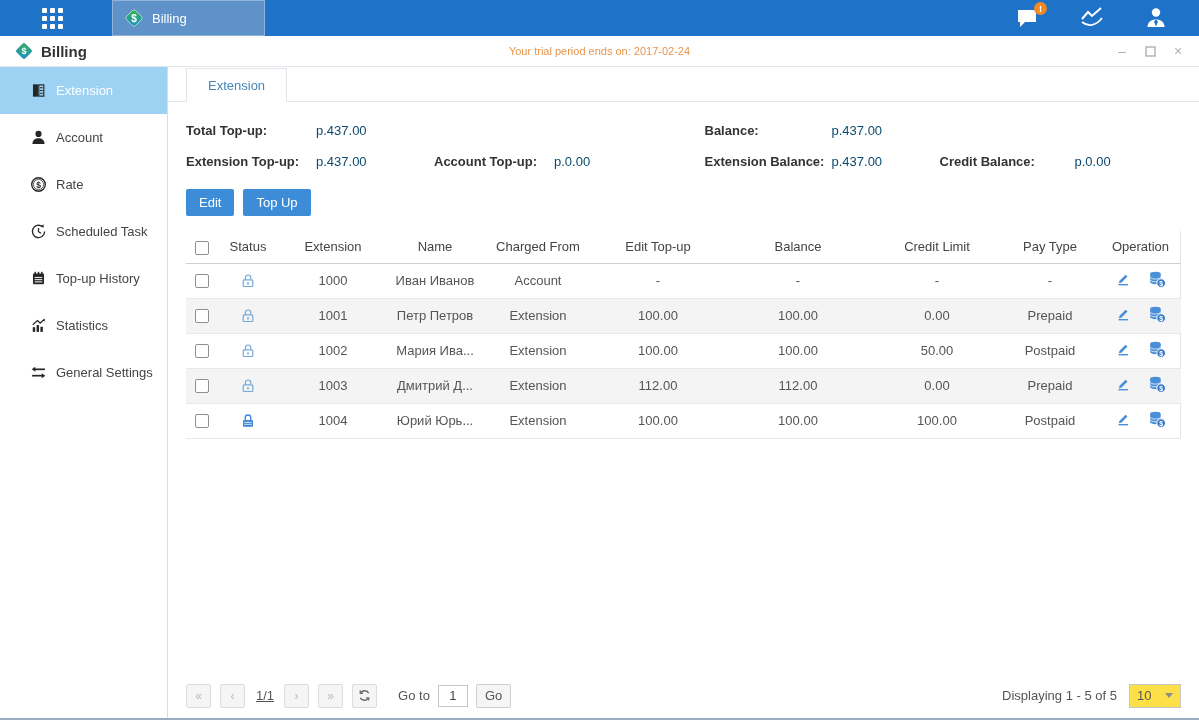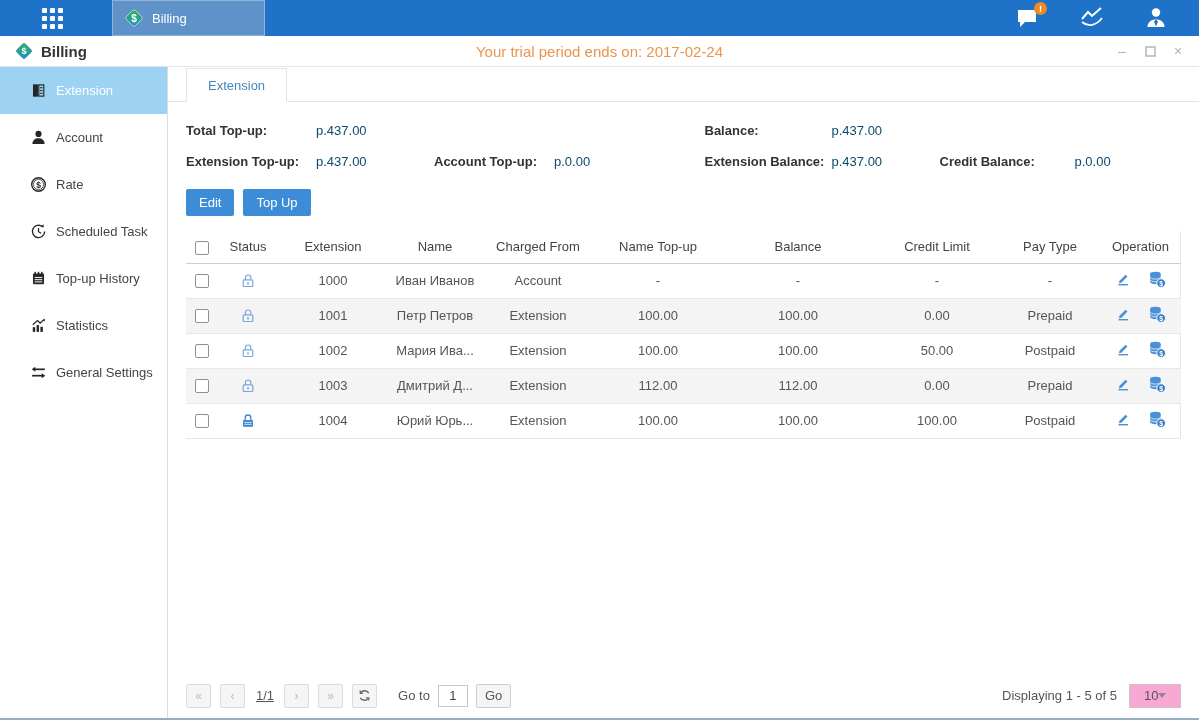--- a/index.html
+++ b/index.html
@@ -12,21 +12,21 @@
   .grid-ico { display:grid; grid-template-columns:repeat(3,5px); grid-gap:3px; }
   .grid-ico span { width:5px; height:5px; background:#fff; border-radius:1px; }
   .app-tab { margin-left:40px; width:153px; background:var(--apptab_bg,#5E92C8); border:1px solid #8FB3D9; display:flex; align-items:center; padding-left:10px; gap:7px; color:#fff; font-size:13px; cursor:pointer; }
   .topbar-right { position:absolute; right:30px; top:0; height:36px; display:flex; align-items:center; gap:38px; }
   .tb-ico { position:relative; width:26px; height:26px; display:flex; align-items:center; justify-content:center; cursor:pointer; }
   .badge { position:absolute; top:-3px; right:-6px; min-width:13px; height:13px; border-radius:50%; background:var(--badge_orange,#F08A24); color:#fff; font-size:9px; font-weight:bold; display:flex; align-items:center; justify-content:center; }
 
   
   .titlebar { height:31px; background:#fff; border-bottom:1px solid #e3e6e9; display:flex; align-items:center; padding:0 14px; position:relative; flex-shrink:0; }
   .title-left { display:flex; align-items:center; gap:7px; font-size:15px; font-weight:bold; color:#333; }
-  .trial { position:absolute; left:0; right:0; text-align:center; color:var(--trial_orange,#E8954D); font-size:15px; pointer-events:none; }
+  .trial { position:absolute; left:0; right:0; text-align:center; color:var(--trial_orange,#E8954D); font-size:11px; pointer-events:none; }
   .win-controls { margin-left:auto; display:flex; gap:14px; color:#a9b3ba; z-index:2; }
   .win-controls span { width:14px; height:14px; display:flex; align-items:center; justify-content:center; font-size:14px; cursor:pointer; }
 
   
   .body { flex:1; display:flex; min-height:0; }
   .sidebar { width:168px; border-right:1px solid #dcdcdc; flex-shrink:0; }
   .side-item { height:47px; display:flex; align-items:center; padding-left:30px; gap:9px; font-size:13px; color:#444; cursor:pointer; }
   .side-item svg { color:#262626; flex-shrink:0; }
   .side-item.active { background:var(--active_item_bg,#9DD2F3); color:#fff; }
 
@@ -57,21 +57,21 @@
 
   .spacer { flex:1; }
 
   .pagination { height:45px; display:flex; align-items:center; font-size:13px; color:#555; flex-shrink:0; }
   .pg-btn { width:25px; height:24px; background:#f5f5f5; border:1px solid #dcdcdc; border-radius:2px; color:#b9b9b9; font-size:12px; display:flex; align-items:center; justify-content:center; margin-right:9px; cursor:pointer; }
   .pg-ind { margin:0 10px 0 2px; color:#555;text-decoration:underline; }
   .goto-label { margin:0 8px 0 12px; }
   .goto-input { width:30px; height:22px; border:1px solid #c7c7c7; text-align:center; font-size:13px; font-family:inherit; color:#444; }
   .go-btn { margin-left:8px; height:24px; padding:0 8px; background:#f5f5f5; border:1px solid #cfcfcf; border-radius:2px; font-size:13px; color:#555; cursor:pointer; font-family:inherit; }
   .pg-right { margin-left:auto; display:flex; align-items:center; gap:12px; }
-  .page-size { width:52px; height:24px; border:1px solid #c7c7c7; background:#f9a8d4; display:flex; align-items:center; justify-content:space-between; padding:0 14px; cursor:pointer; color:#555; }
+  .page-size { width:52px; height:24px; border:1px solid #c7c7c7; background:#fde047; display:flex; align-items:center; justify-content:space-between; padding:0 7px; cursor:pointer; color:#555; }
   .caret { width:0; height:0; border-left:4px solid transparent; border-right:4px solid transparent; border-top:5px solid #8a8a8a; }
 </style>
 </head>
 <body>
 
 <svg width="0" height="0" style="position:absolute">
   <defs>
     <linearGradient id="diamondGrad" x1="0" y1="0" x2="1" y2="1">
       <stop offset="0" stop-color="#37B44A"></stop>
         <stop offset="1" stop-color="#1693C9"></stop>
@@ -270,21 +270,21 @@
               <col style="width:100px">
               <col style="width:81px">
           </colgroup>
           <thead>
             <tr>
               <th><span class="checkbox"></span></th>
               <th>Status</th>
               <th>Extension</th>
               <th>Name</th>
               <th>Charged From</th>
-              <th>Name Top-up</th>
+              <th>Edit Top-up</th>
               <th>Balance</th>
               <th>Credit Limit</th>
               <th>Pay Type</th>
               <th>Operation</th>
             </tr>
           </thead>
           <tbody>
               <tr>
     <td><span class="checkbox"></span></td>
     <td class="status-cell">

